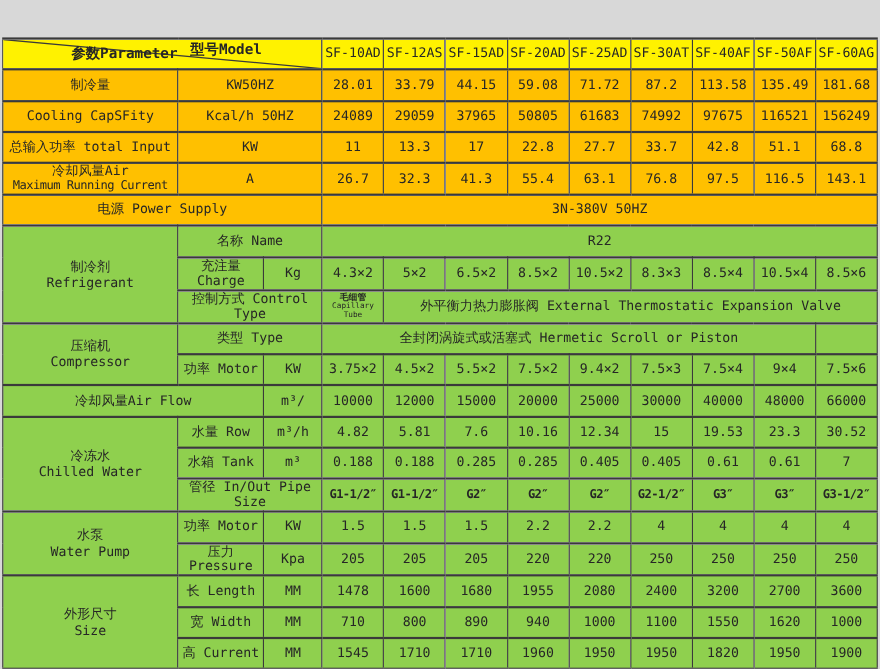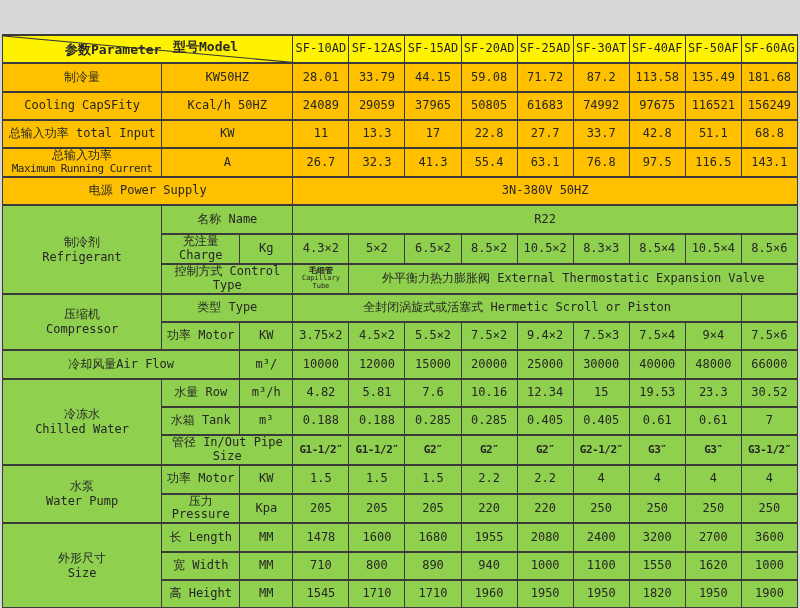--- a/index.html
+++ b/index.html
@@ -107,21 +107,21 @@
           <td class="val">22.8</td>
           <td class="val">27.7</td>
           <td class="val">33.7</td>
           <td class="val">42.8</td>
           <td class="val">51.1</td>
           <td class="val">68.8</td>
         </tr>
 
   <tr class="orange">
     <td>
-      <div class="mc-cn">总输入功率</div>
+      <div class="mc-cn">冷却风量Air</div>
       <div class="mc-en">Maximum Running Current</div>
     </td>
     <td colspan="2">A</td>
   <td class="val">26.7</td>
           <td class="val">32.3</td>
           <td class="val">41.3</td>
           <td class="val">55.4</td>
           <td class="val">63.1</td>
           <td class="val">76.8</td>
           <td class="val">97.5</td>
@@ -308,21 +308,21 @@
           <td class="val">890</td>
           <td class="val">940</td>
           <td class="val">1000</td>
           <td class="val">1100</td>
           <td class="val">1550</td>
           <td class="val">1620</td>
           <td class="val">1000</td>
         </tr>
 
   <tr class="green">
-    <td>高 Height</td>
+    <td>高 Current</td>
     <td>MM</td>
   <td class="val">1545</td>
           <td class="val">1710</td>
           <td class="val">1710</td>
           <td class="val">1960</td>
           <td class="val">1950</td>
           <td class="val">1950</td>
           <td class="val">1820</td>
           <td class="val">1950</td>
           <td class="val">1900</td>

